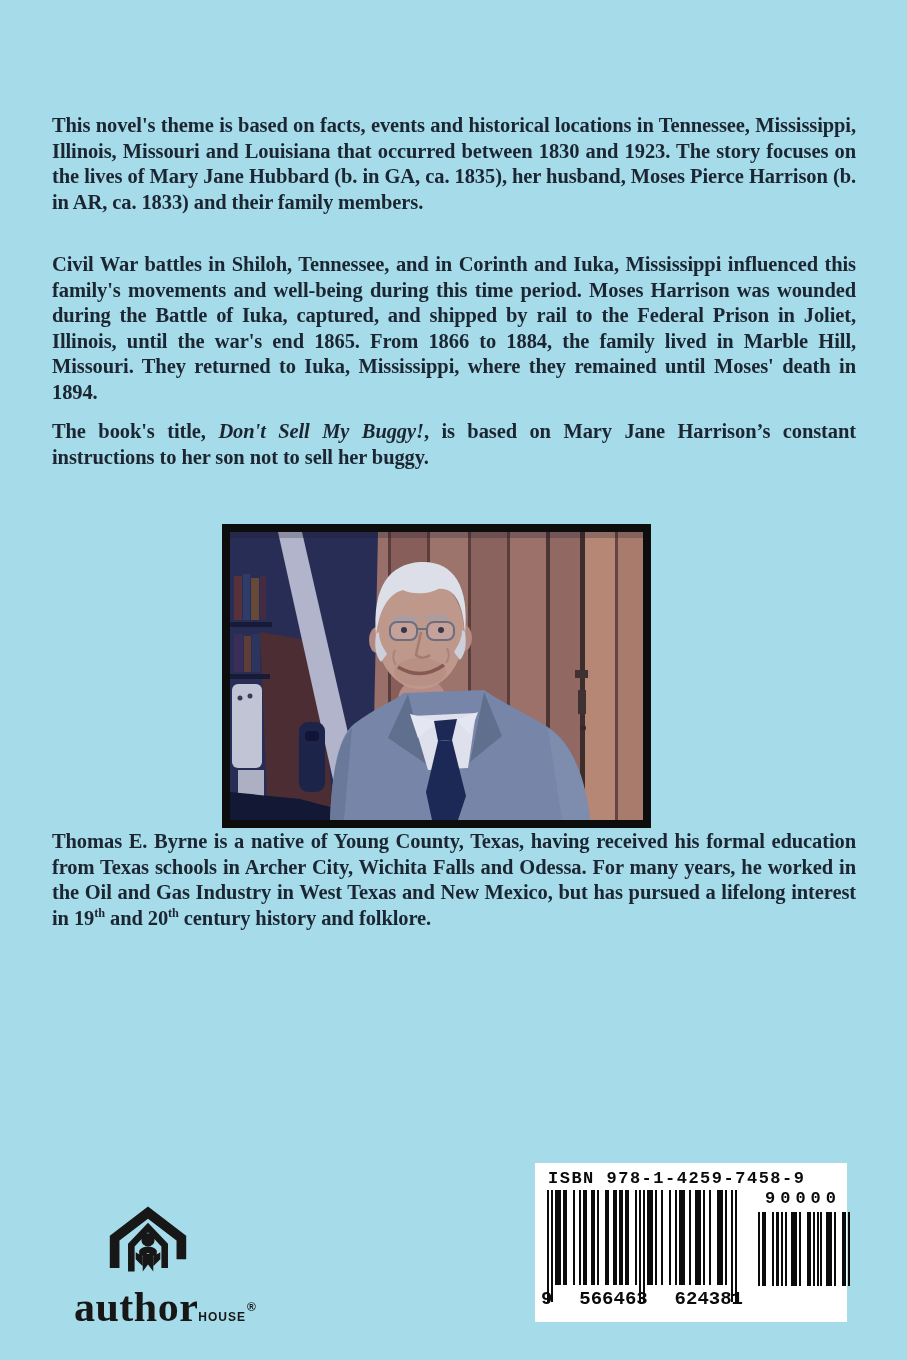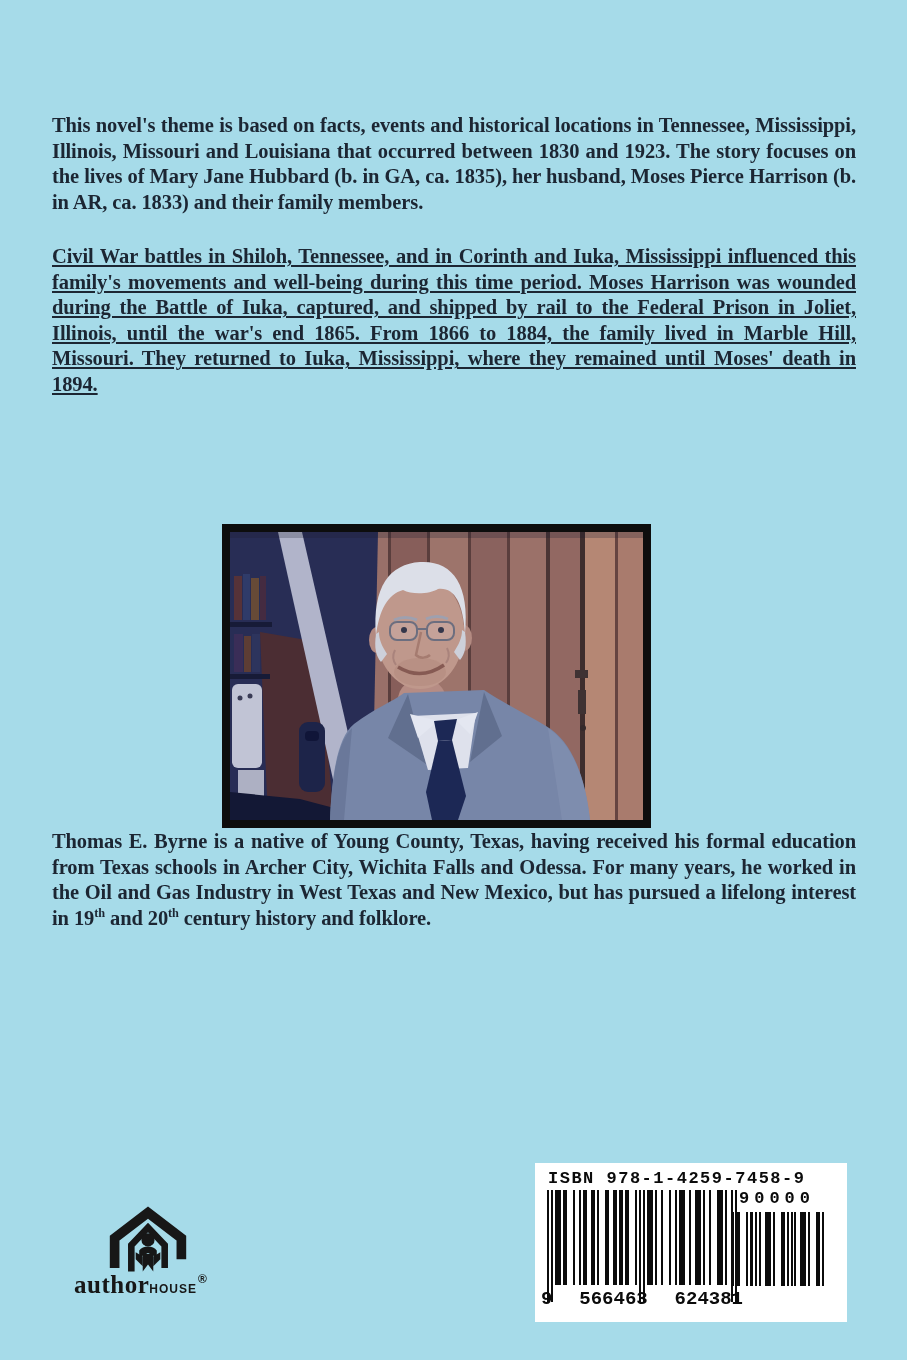--- a/index.html
+++ b/index.html
@@ -5,62 +5,63 @@
   html,body{margin:0;padding:0;}
   body{width:907px;height:1360px;overflow:hidden;background:#a6dbe9;
        font-family:"Liberation Serif",serif;}
   .cover{position:absolute;left:0;top:0;width:907px;height:1008px;background:#a6dbe9;}
   .para{position:absolute;left:52px;width:804px;margin:0;
         color:#1c2633;font-weight:700;font-size:20.5px;line-height:25.6px;
         text-align:justify;letter-spacing:-0.1px;}
   .para .it{font-style:italic;}
   .para sup{font-size:0.6em;vertical-align:super;line-height:0;}
   #p1{top:113px;}
-  #p2{top:244px;text-decoration:underline;}
+  #p2{top:252px;}
   #p3{top:419px;}
   #bio{top:829px;}
   .photo{position:absolute;left:222px;top:524px;margin:0;
          border:8px solid #0d0d0d;width:413px;height:288px;background:#8a6a66;}
   .photo svg{display:block;}
   .publisher{position:absolute;left:0;top:0;}
   .ah-icon{position:absolute;left:104px;top:1203px;}
   .ah-wordmark{position:absolute;left:74px;top:1271px;display:flex;align-items:baseline;color:#171717;}
-  .ah-author{font-family:"Liberation Serif",serif;font-size:25px;font-weight:600;letter-spacing:0.5px;}
+  .ah-author{font-family:"Liberation Serif",serif;font-size:42px;font-weight:600;letter-spacing:0.5px;margin-top:12px;}
   .ah-house{font-family:"Liberation Sans",sans-serif;font-size:12px;font-weight:700;letter-spacing:1px;}
   .ah-reg{font-family:"Liberation Sans",sans-serif;font-size:12px;font-weight:700;
           position:relative;top:-10px;margin-left:1px;}
   .barcode-box{position:absolute;left:503px;top:1163px;width:312px;height:159px;background:#ffffff;margin-left:32px;}
   .bc-label{position:absolute;left:13px;top:6px;
             font-family:"Liberation Mono",monospace;font-weight:700;font-size:17px;
             letter-spacing:1.5px;color:#0b0b0b;white-space:nowrap;}
   .bars{display:flex;align-items:flex-start;}
   .bars i{flex:1;display:block;height:100%;}
   .bars i.on{background:#0b0b0b;}
   .bars-main{position:absolute;left:12px;top:27px;width:190px;height:95px;}
   .bars-main i{height:95px;}
   .bars-main i.on.tall{height:112px;}
   .bc-digits{position:absolute;left:6px;top:127px;width:202px;display:flex;
              justify-content:space-between;z-index:2;
              font-family:"Liberation Mono",monospace;font-weight:700;font-size:19px;
              line-height:1;color:#0b0b0b;}
-  .bc-supp{position:absolute;left:195px;top:27px;width:94px;}
+  .bc-supp{position:absolute;left:221px;top:27px;width:94px;}
   .bc-price{display:block;text-align:center;font-family:"Liberation Mono",monospace;
             font-weight:700;font-size:17px;letter-spacing:5px;color:#0b0b0b;line-height:1;}
   .bars-supp{width:94px;height:74px;margin-top:5px;}
   .bars-supp i{height:74px;}
 </style>
 </head>
 <body>
 
 <div class="cover">
 
   <p class="para" id="p1"><span>This novel's theme is based on facts, events and historical locations in Tennessee, Mississippi,  Illinois, Missouri and Louisiana that occurred between 1830 and 1923.  The story focuses on the lives of Mary Jane Hubbard (b. in GA, ca. 1835), her husband, Moses Pierce Harrison (b. in AR, ca. 1833) and their family members.</span></p>
 
   <p class="para" id="p2"><span>Civil War battles in Shiloh, Tennessee, and in Corinth and Iuka, Mississippi influenced this family's movements and well-being during this time period.  Moses Harrison was wounded during the Battle of Iuka, captured, and shipped by rail to the Federal Prison in Joliet, Illinois, until the war's end 1865.  From 1866 to 1884, the family lived in Marble Hill, Missouri.  They returned to Iuka, Mississippi, where they remained until Moses' death in 1894.</span></p>
 
+  <p class="para" id="p3"><span>The book's title, </span><span class="it">Don't Sell My Buggy!</span><span>, is based on Mary Jane Harrison’s constant instructions to her son not to sell her buggy.</span></p>
 
   <figure class="photo">
     <svg viewBox="0 0 413 288" width="413" height="288">
 
       <rect x="0" y="0" width="413" height="288" fill="#9a6a5e"></rect>
       <rect x="120" y="0" width="4" height="288" fill="#5e3d35"></rect>
       <rect x="124" y="0" width="34" height="288" fill="#a37466"></rect>
       <rect x="158" y="0" width="3" height="288" fill="#5e3d35"></rect>
       <rect x="161" y="0" width="36" height="288" fill="#8f6055"></rect>
       <rect x="197" y="0" width="3" height="288" fill="#5e3d35"></rect>

